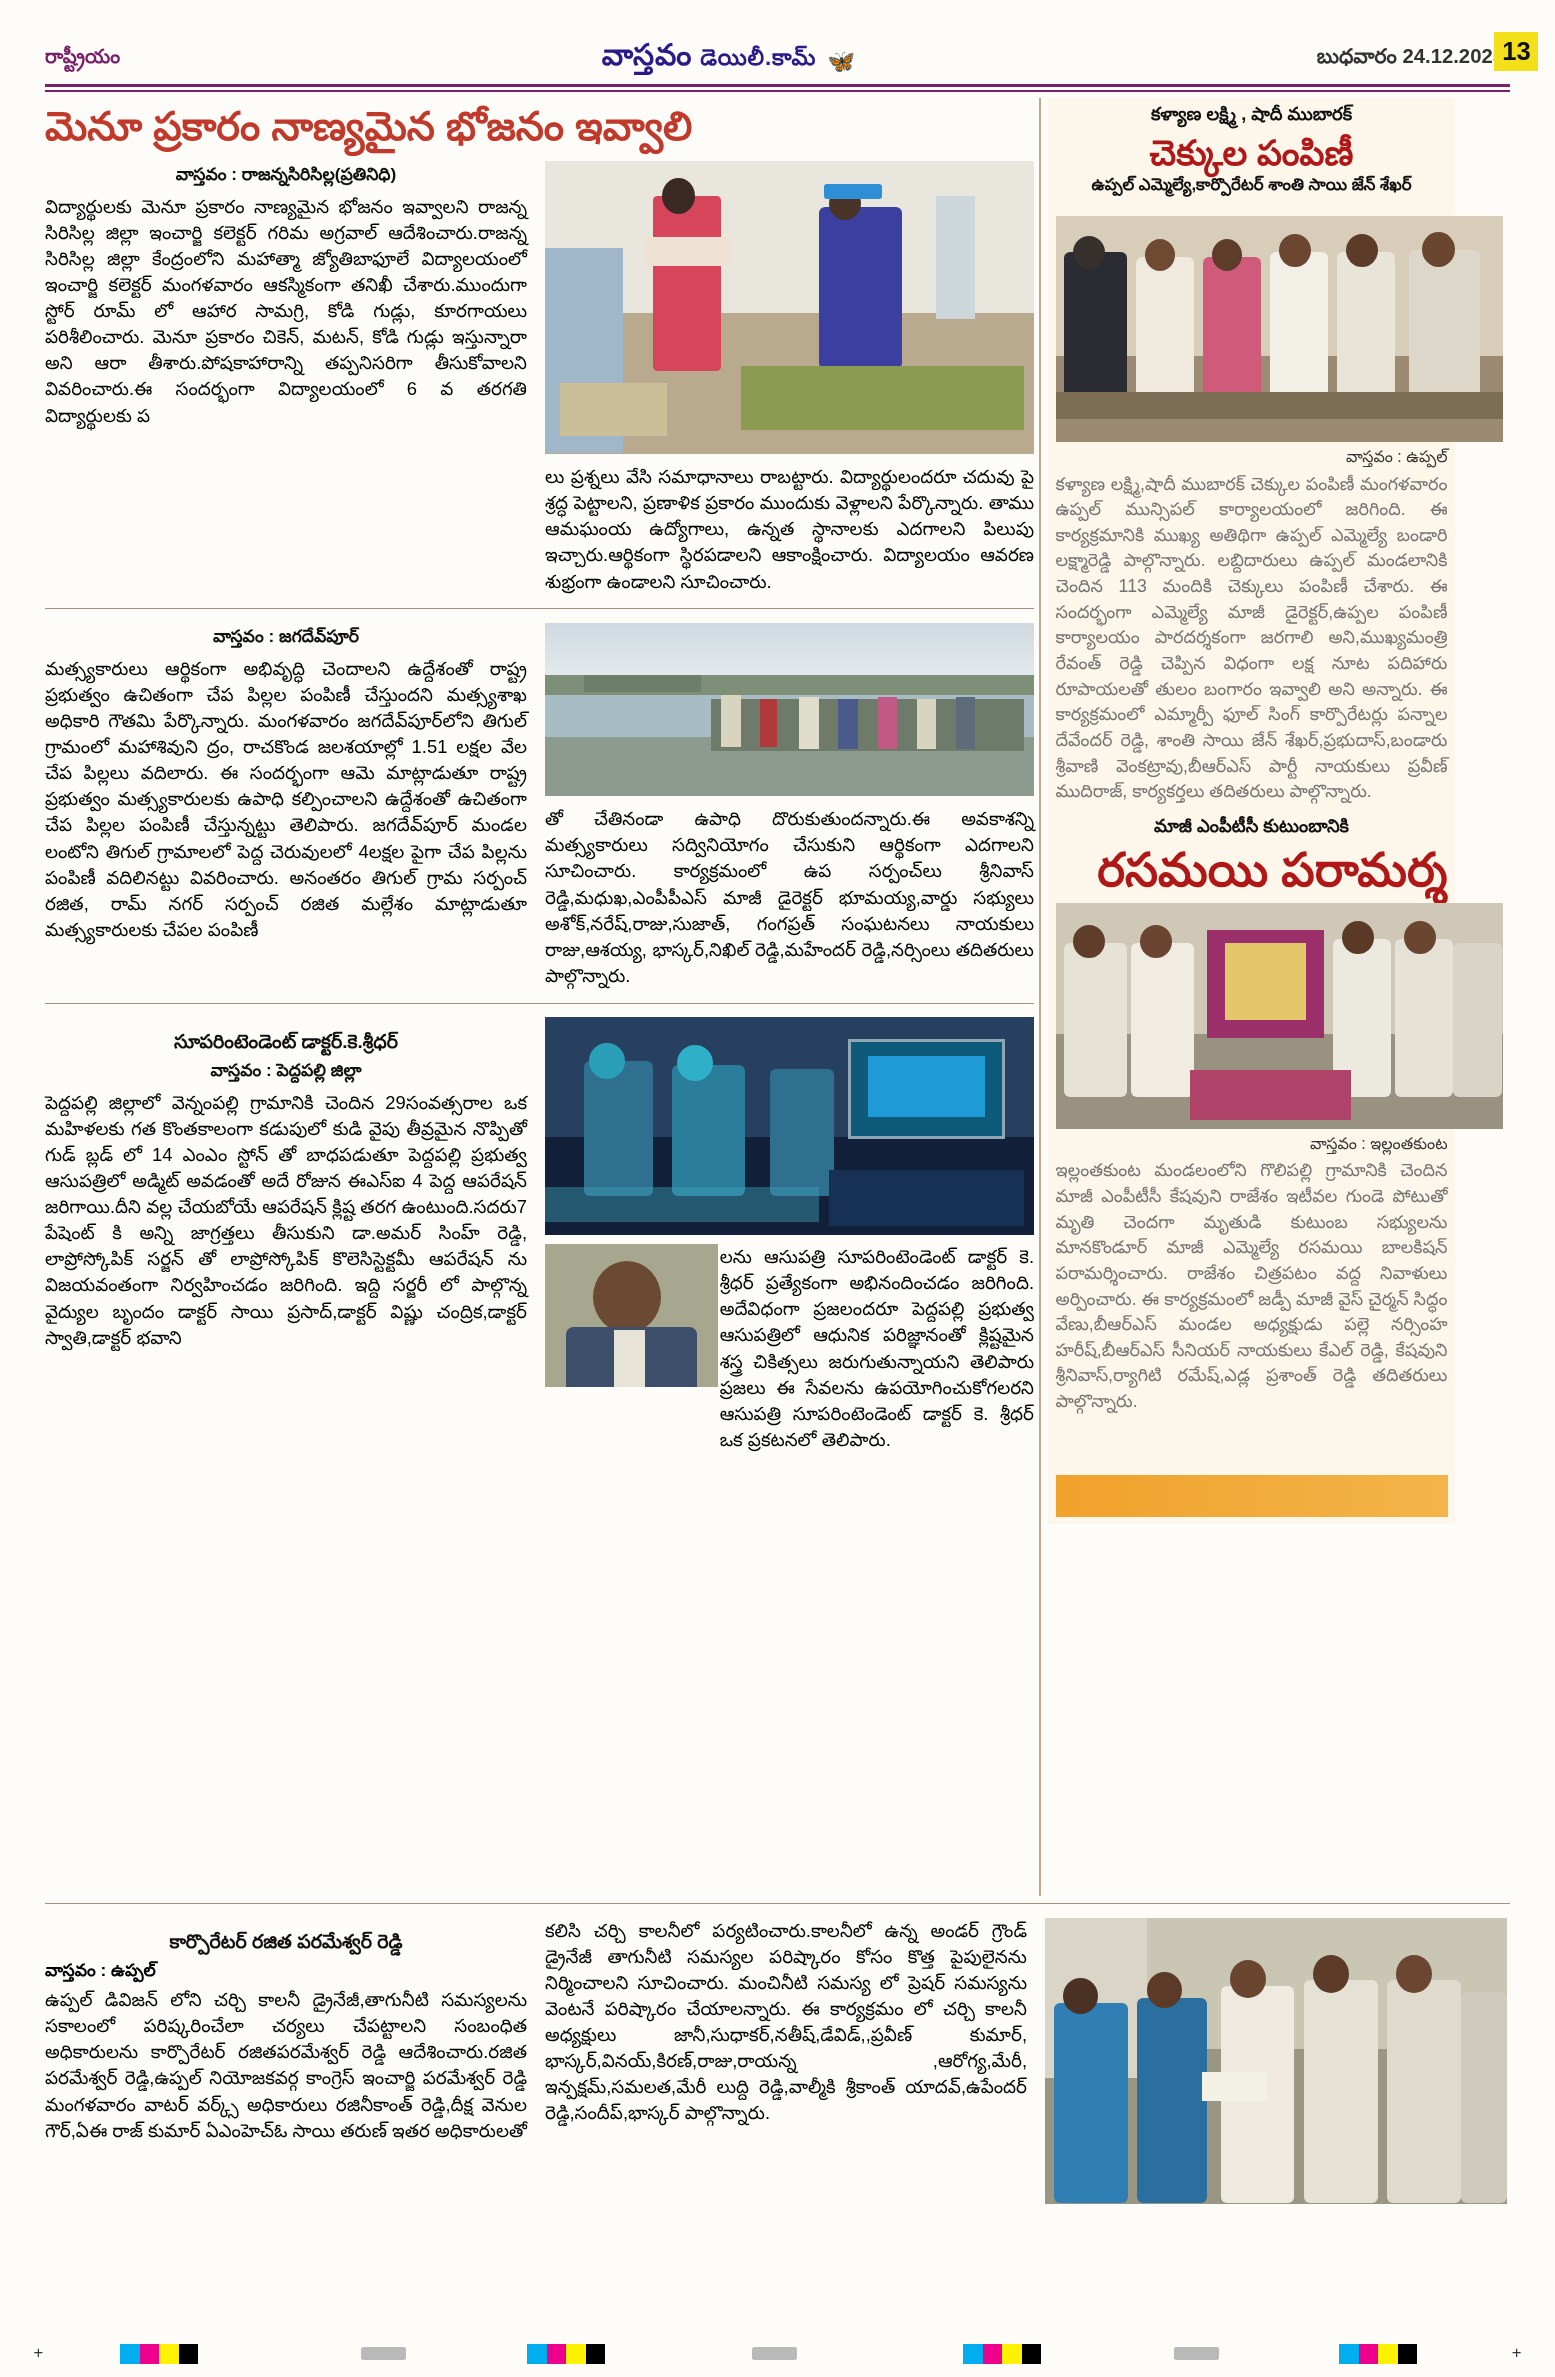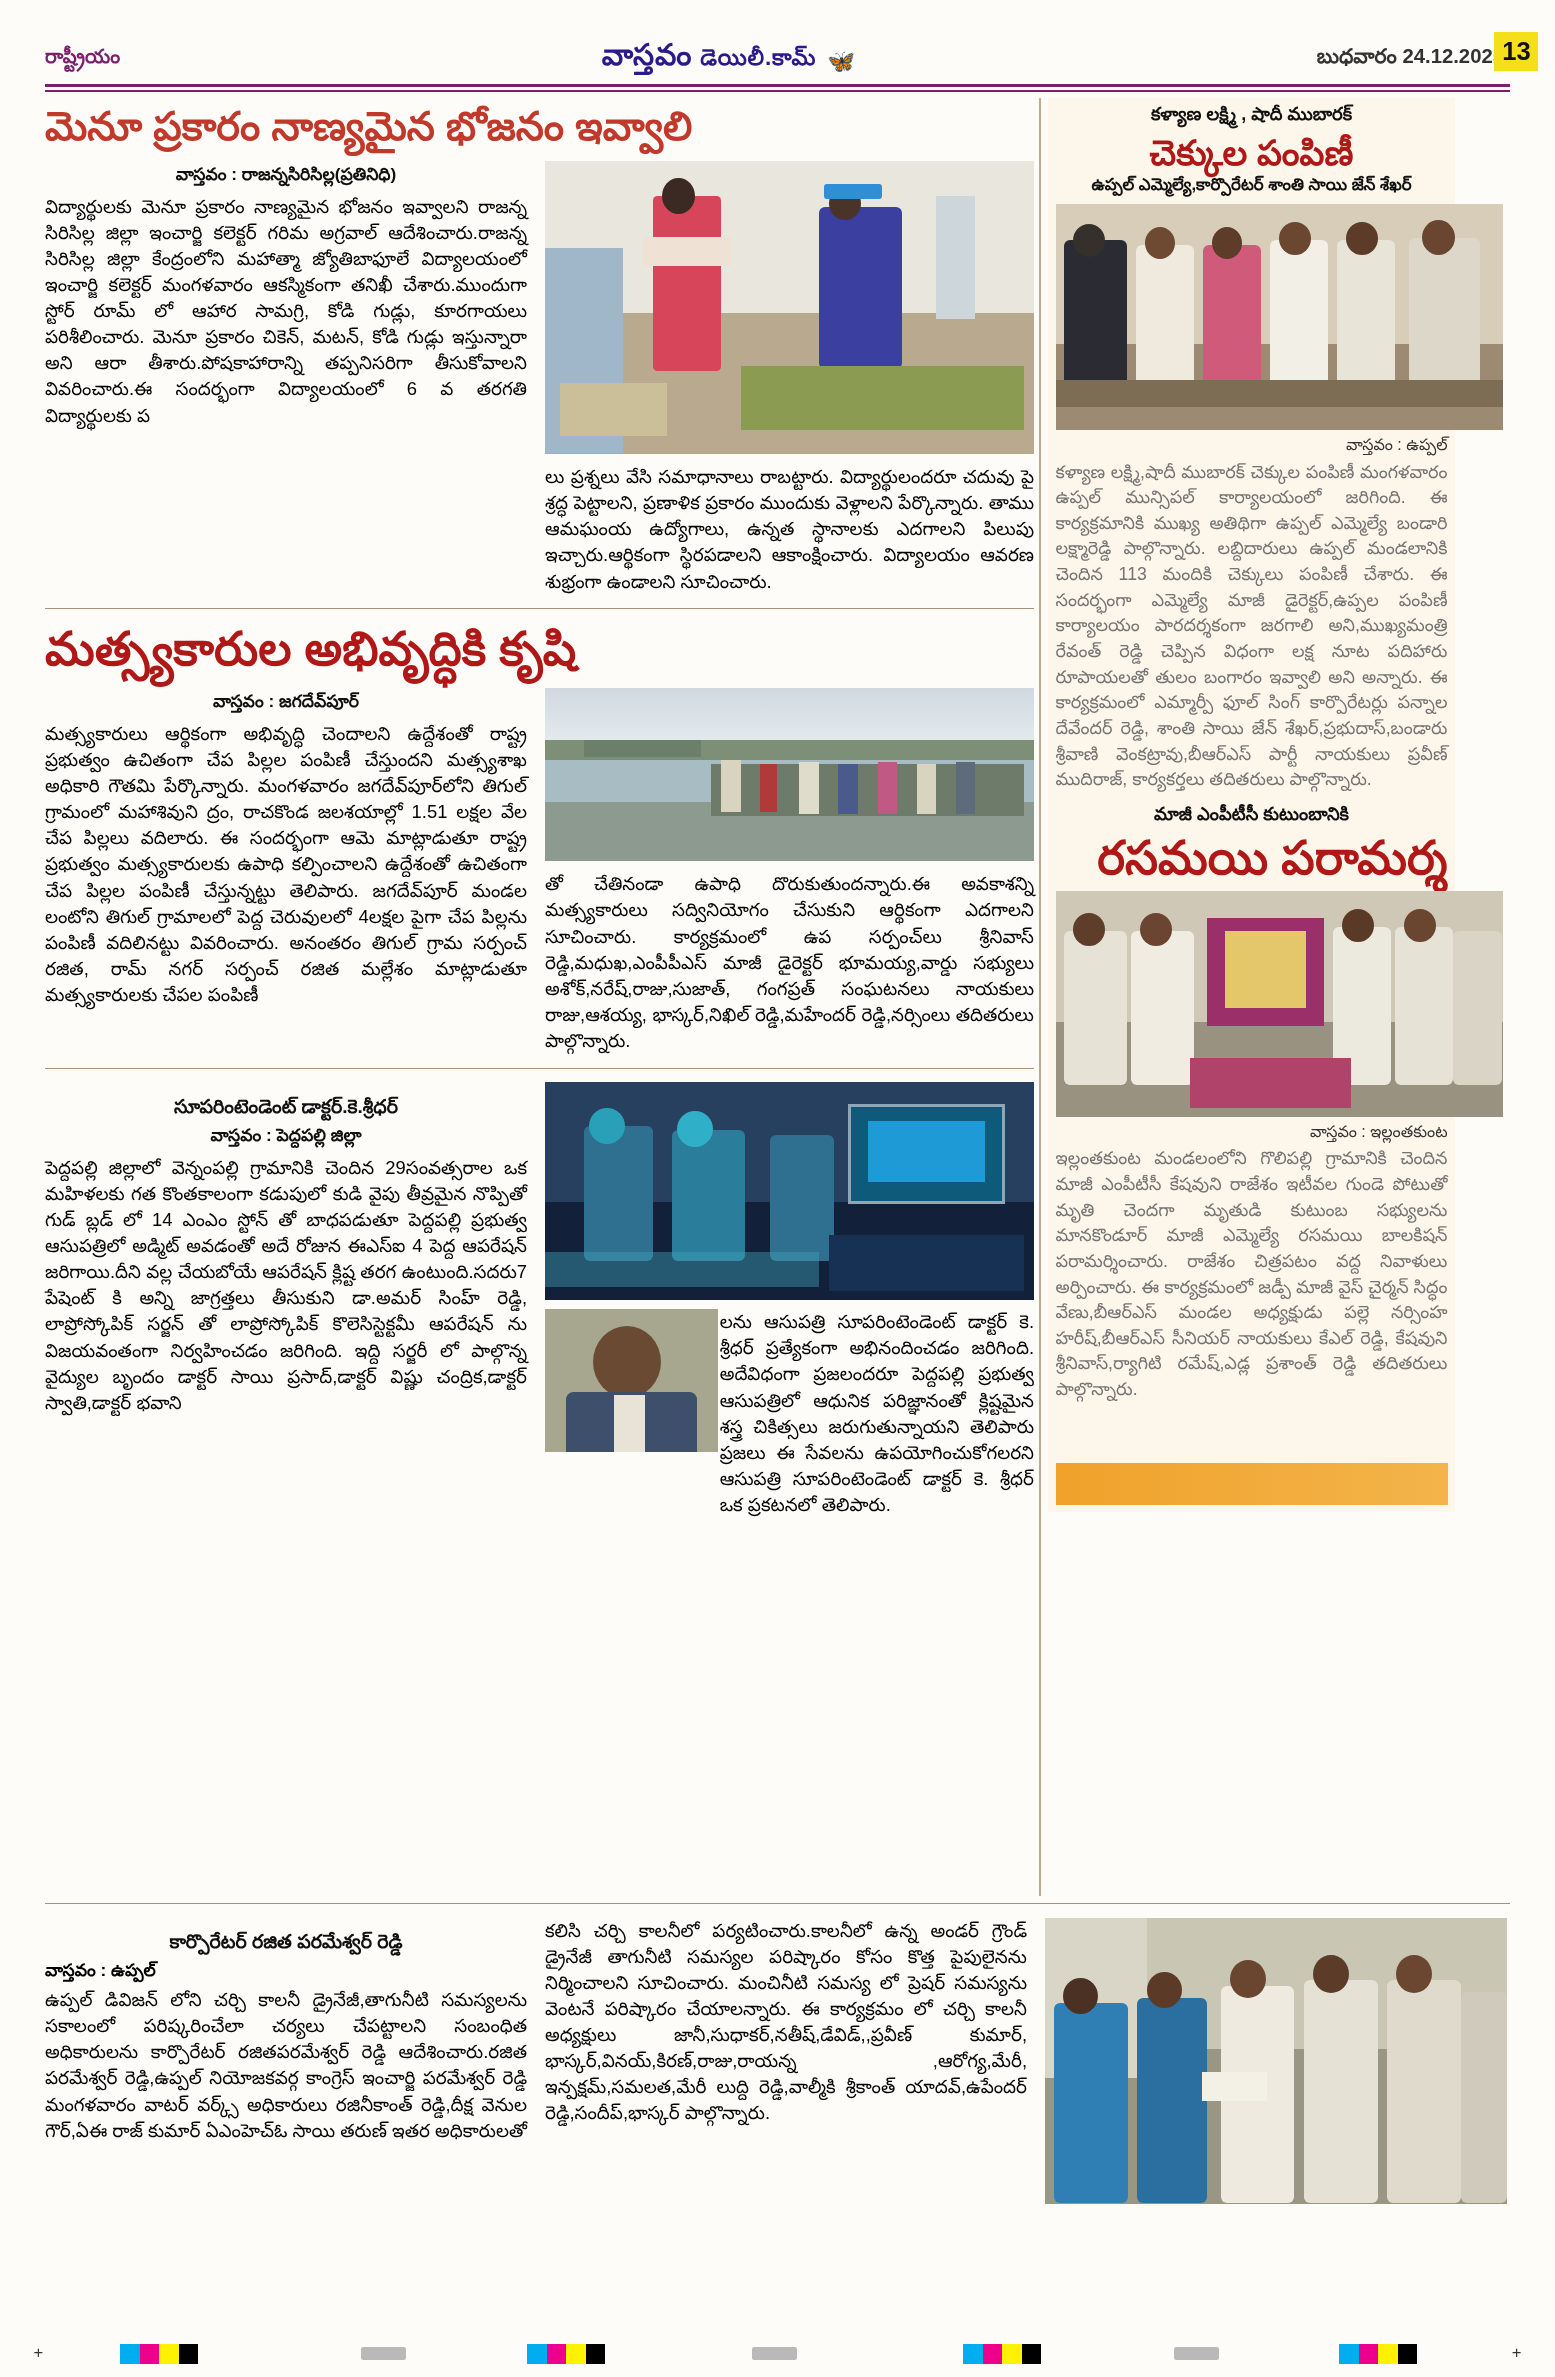--- a/index.html
+++ b/index.html
@@ -159,21 +159,20 @@
               <div class="rect" style="left:80%;top:12%;width:8%;height:42%;background:#cdd6da;"></div>
             </div>
           </div>
           <div class="bodytext" style="font-size:18.4px; line-height:1.42; text-align:justify; margin-top:10.5px;">లు ప్రశ్నలు వేసి సమాధానాలు రాబట్టారు. విద్యార్థులందరూ చదువు పై శ్రద్ధ పెట్టాలని, ప్రణాళిక ప్రకారం ముందుకు వెళ్లాలని పేర్కొన్నారు. తాము ఆమఘంయ ఉద్యోగాలు, ఉన్నత స్థానాలకు ఎదగాలని పిలుపు ఇచ్చారు.ఆర్థికంగా స్థిరపడాలని ఆకాంక్షించారు. విద్యాలయం ఆవరణ శుభ్రంగా ఉండాలని సూచించారు.</div>
         </div>
       </div>
       <hr class="hr-sep">
     </div>
 
     <div>
-      <h1 class="head-maroon">మత్స్యకారుల అభివృద్ధికి కృషి</h1>
 
       <div style="display:flex; margin-top:13.5px;">
         <div style="width:482px;">
           <div class="byline">వాస్తవం : జగదేవ్‌పూర్</div>
           <div class="bodytext" style="font-size:18.4px; line-height:1.42; text-align:justify;">మత్స్యకారులు ఆర్థికంగా అభివృద్ధి చెందాలని ఉద్దేశంతో రాష్ట్ర ప్రభుత్వం ఉచితంగా చేప పిల్లల పంపిణీ చేస్తుందని మత్స్యశాఖ అధికారి గౌతమి పేర్కొన్నారు. మంగళవారం జగదేవ్‌పూర్‌లోని తిగుల్ గ్రామంలో మహాశివుని ద్రం, రాచకొండ జలశయాల్లో 1.51 లక్షల వేల చేప పిల్లలు వదిలారు. ఈ సందర్భంగా ఆమె మాట్లాడుతూ రాష్ట్ర ప్రభుత్వం మత్స్యకారులకు ఉపాధి కల్పించాలని ఉద్దేశంతో ఉచితంగా చేప పిల్లల పంపిణీ చేస్తున్నట్టు తెలిపారు. జగదేవ్‌పూర్ మండల లంటోని తిగుల్ గ్రామాలలో పెద్ద చెరువులలో 4లక్షల పైగా చేప పిల్లను పంపిణీ వదిలినట్టు వివరించారు. అనంతరం తిగుల్ గ్రామ సర్పంచ్ రజిత, రామ్ నగర్ సర్పంచ్ రజిత మల్లేశం మాట్లాడుతూ మత్స్యకారులకు చేపల పంపిణీ</div>
         </div>
         <div style="width:18px;"></div>
         <div style="width:489px;">
           <div class="photo" style="width:489px; height:173px;">
             <div class="scene">
@@ -240,21 +239,21 @@
     </div>
   </div>
 
   <div class="vdiv"></div>
 
   <div class="right-col">
 
     <div>
       <div style="text-align:center; font-size:18px; font-weight:bold; color:#111;">కళ్యాణ లక్ష్మి , షాదీ ముబారక్</div>
       <div style="text-align:center; font-size:35px; font-weight:bold; color:#b01818; margin:4.5px 0 3px 0; line-height:1.1;">చెక్కుల పంపిణీ</div>
-      <div style="text-align:center; font-size:16.6px; font-weight:bold; color:#111; margin-bottom:6px;">ఉప్పల్ ఎమ్మెల్యే,కార్పొరేటర్ శాంతి సాయి జేన్ శేఖర్</div>
+      <div style="text-align:center; font-size:16.6px; font-weight:bold; color:#111; margin-bottom:18px;">ఉప్పల్ ఎమ్మెల్యే,కార్పొరేటర్ శాంతి సాయి జేన్ శేఖర్</div>
 
       <div class="photo" style="width:447px;height:226px;">
         <div class="scene" style="background:#cdbfa8;">
           <div class="rect" style="left:0;top:0;right:0;height:62%;background:#d8cdb8;"></div>
           <div class="rect" style="left:0;bottom:0;right:0;height:38%;background:#9c8b72;"></div>
           <div class="rect" style="left:2%;top:16%;width:14%;height:70%;background:#2b2b33;border-radius:6px;"></div>
           <div class="rect" style="left:18%;top:18%;width:13%;height:68%;background:#efe9de;border-radius:6px;"></div>
           <div class="rect" style="left:33%;top:18%;width:13%;height:68%;background:#d05a7a;border-radius:6px;"></div>
           <div class="rect" style="left:48%;top:16%;width:13%;height:70%;background:#f2efe7;border-radius:6px;"></div>
           <div class="rect" style="left:63%;top:16%;width:13%;height:70%;background:#e9e4d8;border-radius:6px;"></div>

